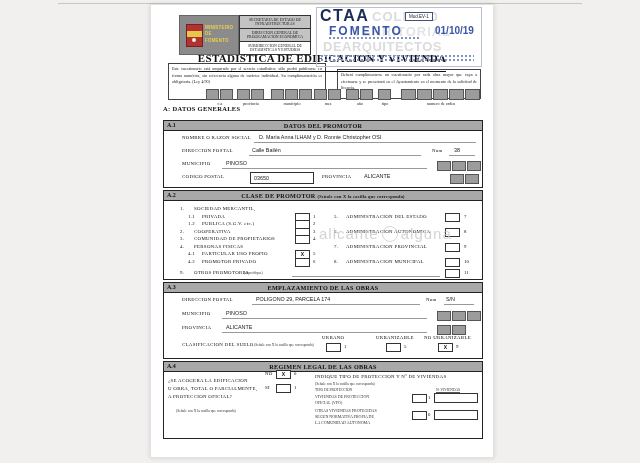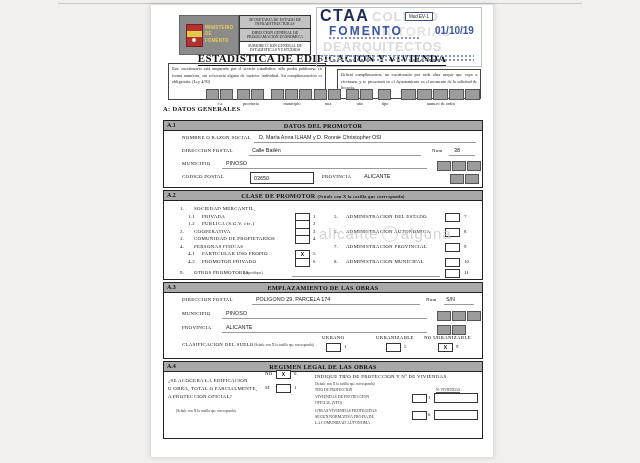--- a/index.html
+++ b/index.html
@@ -25,21 +25,21 @@
   .stamp{left:165px;top:2px;width:164px;height:58px;border:1px solid #b9c0d2;z-index:6;}
   .ghost{position:absolute;font:bold 13px "Liberation Sans",sans-serif;color:#dcdcdc;letter-spacing:1px;}
   .stamp-org{position:absolute;left:3px;top:-1px;font:bold 16px "Liberation Sans",sans-serif;color:#1c2c55;letter-spacing:1.5px;}
   .stamp-model{position:absolute;left:88px;top:4px;border:1px solid #44507a;background:#fff;
                font:4.5px "Liberation Sans",sans-serif;color:#223;padding:1px 3px;}
   .stamp-visado{position:absolute;left:12px;top:16px;font:bold 12px "Liberation Sans",sans-serif;color:#3a57a8;letter-spacing:2px;}
   .stamp-date{position:absolute;left:118px;top:17px;font:bold 10px "Liberation Sans",sans-serif;color:#3a57a8;}
   .fineline{position:absolute;height:2px;background:repeating-linear-gradient(90deg,#7f93c6 0px,#7f93c6 2px,transparent 2px,transparent 4px);}
   
   .title{left:0;top:47px;width:100%;text-align:center;font:bold 11px "Liberation Serif",serif;letter-spacing:.3px;z-index:2;}
-  .title span{border-bottom:1px solid #111;padding-bottom:1px;}
+  .title span{border-bottom:1px solid #111;padding-bottom:7px;}
   
   .notice{border:1px solid #444;font:4.2px "Liberation Serif",serif;line-height:1.55;
           padding:2px 3px;text-align:justify;color:#222;}
   
   .cgroup{position:absolute;top:84px;}
   .cells{display:flex;}
   .gcell{width:11px;height:9px;background:#9c9c9c;border:1px solid #555;margin-right:1px;}
   .gcell.w13{width:13px;}
   .clabel{text-align:center;font:4.2px "Liberation Serif",serif;margin-top:1px;color:#222;}
   .gen-label{left:12px;top:100px;font:bold 6.5px "Liberation Serif",serif;letter-spacing:.3px;}

